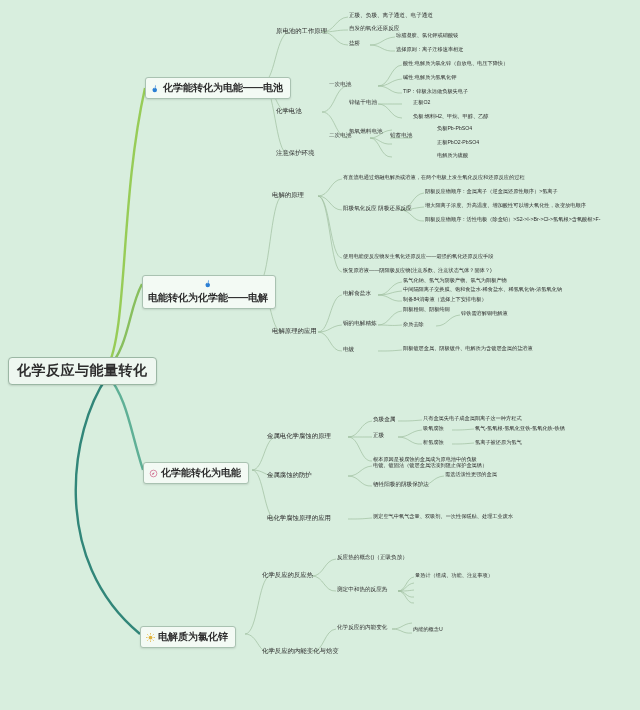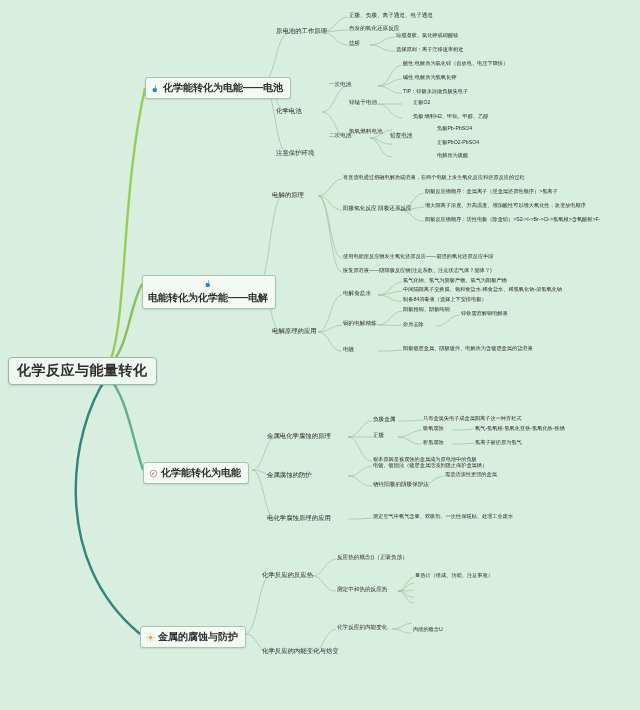--- a/index.html
+++ b/index.html
@@ -237,21 +237,21 @@
 
   <div class="node l1" style="left:140px;top:626px;">
     <span class="ico">
       <svg viewBox="0 0 24 24" width="9" height="9">
           <circle cx="12" cy="12" r="5" fill="#e0b13a"></circle>
           <g stroke="#e0b13a" stroke-width="2" stroke-linecap="round">
             <path d="M12 1v2M12 21v2M1 12h2M21 12h2M4 4l1.5 1.5M18.5 18.5L20 20M20 4l-1.5 1.5M5.5 18.5L4 20"></path>
           </g>
         </svg>
     </span>
-    <span>金属的腐蚀与防护</span>
+    <span>电解质为氯化锌</span>
   </div>
 
   <div class="node l2" style="left:262px;top:571px;"><span>化学反应的反应热</span></div>
   <div class="node l3" style="left:337px;top:554px;"><span>反应热的概念()（正吸负放）</span></div>
   <div class="node l3" style="left:337px;top:586px;"><span>测定中和热的反应热</span></div>
   <div class="node l4" style="left:415px;top:572px;"><span>量热计（组成、功能、注意事项）</span></div>
 
   <div class="node l2" style="left:262px;top:647px;"><span>化学反应的内能变化与焓变</span></div>
   <div class="node l3" style="left:337px;top:624px;"><span>化学反应的内能变化</span></div>
   <div class="node l4" style="left:413px;top:626px;"><span>内能的概念U</span></div>

